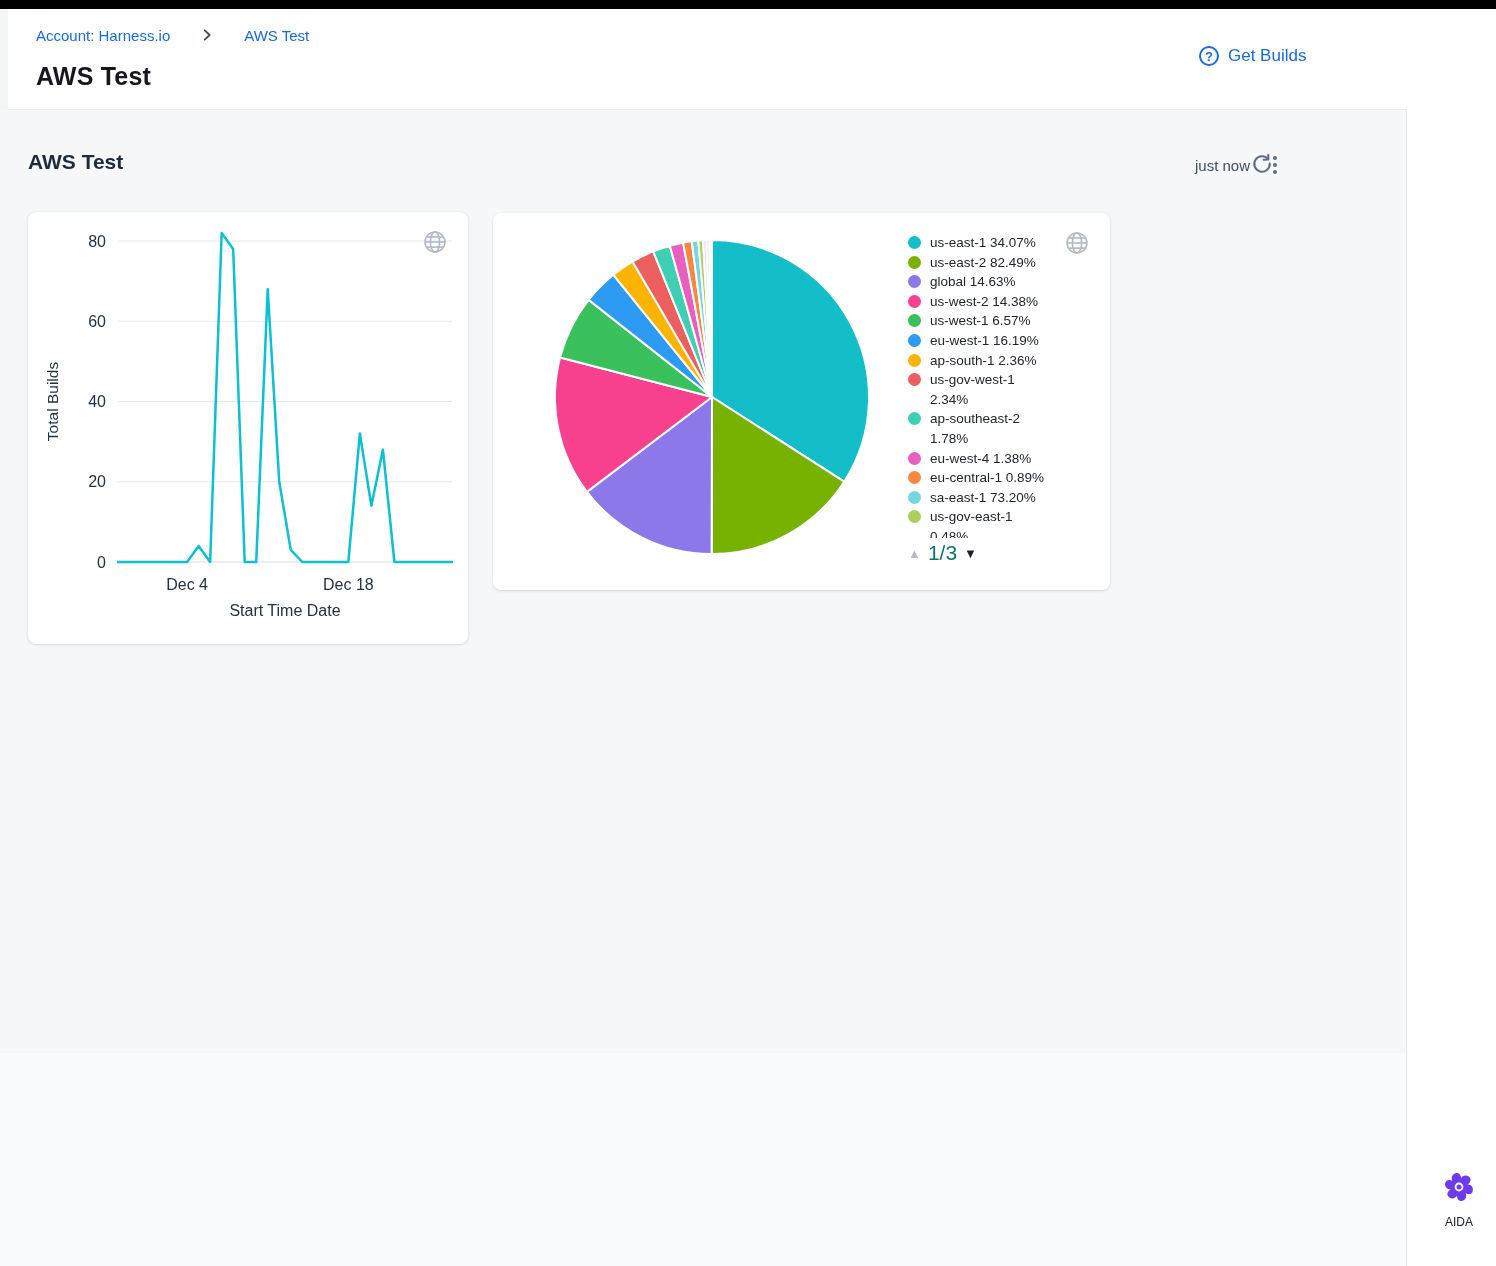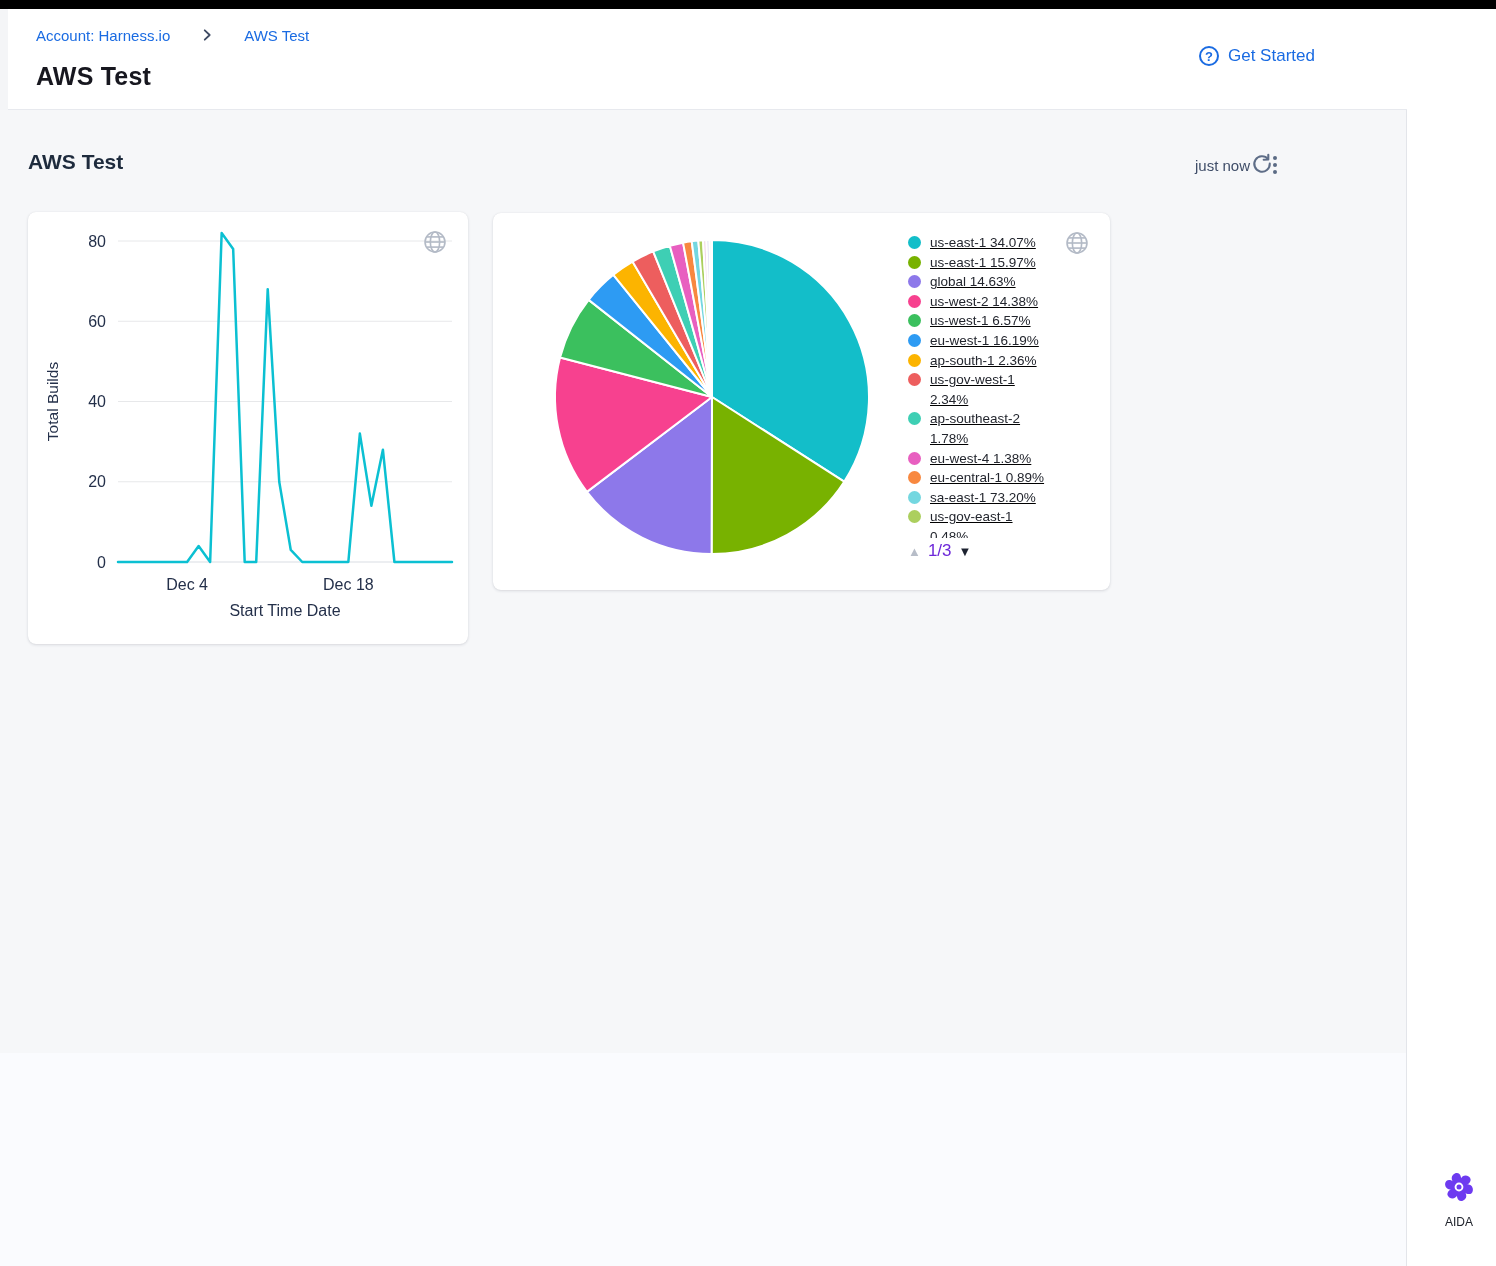--- a/index.html
+++ b/index.html
@@ -35,26 +35,26 @@
   .kebab span{width:4px;height:4px;border-radius:50%;background:#5b6b85;display:block;}
 
   
   .card{background:#fff;border-radius:8px;box-shadow:0 1px 3px rgba(35,45,65,.14),0 0 1px rgba(35,45,65,.10);}
   .line-card{left:28px;top:212px;width:440px;height:432px;}
   .pie-card{left:493px;top:213px;width:617px;height:377px;}
   .globe{position:absolute;top:17px;right:20px;}
 
   
   .pie-legend{position:absolute;left:415px;top:20px;width:188px;height:305px;overflow:hidden;}
-  .legend-item{display:flex;gap:9px;cursor:pointer;text-decoration:underline;}
+  .legend-item{display:flex;gap:9px;cursor:pointer;}
   .legend-dot{width:13px;height:13px;border-radius:50%;flex-shrink:0;margin-top:3px;}
   .legend-label{font-size:13.5px;line-height:19.6px;color:#23262e;white-space:nowrap;}
   .pie-pagination{position:absolute;left:415px;top:328px;display:flex;align-items:center;gap:7px;}
   .pg-up{font-size:13px;color:#b7bdc8;cursor:pointer;}
-  .pg-num{font-size:17px;color:#6d28d9;}
+  .pg-num{font-size:21px;color:#0f766e;}
   .pg-down{font-size:13px;color:#1c2230;cursor:pointer;}
 
   
   .aida{left:1429px;top:1168px;width:60px;display:flex;flex-direction:column;align-items:center;gap:5px;cursor:pointer;}
   .aida-label{font-size:12px;color:#20242c;}
 
   svg text{font-family:"Liberation Sans",sans-serif;}
 </style>
 </head>
 <body>
@@ -74,21 +74,21 @@
         <path d="M7.5 4.8 L13 10 L7.5 15.2" fill="none" stroke="#3e4a63" stroke-width="2" stroke-linecap="round" stroke-linejoin="round"></path>
       </svg>
   </span>
   <span class="crumb">AWS Test</span>
 </div>
 
 <div class="abs page-title">AWS Test</div>
 
 <div class="abs get-started">
   <span class="q-circle">?</span>
-  <span>Get Started</span>
+  <span>Get Builds</span>
 </div>
 
 <div class="abs section-title">AWS Test</div>
 <div class="abs section-meta">
   <span class="refreshed">just now</span>
   <button class="icon-btn">
     <span>
       <svg width="23" height="23" viewBox="0 0 22 22">
         <path d="M17.2 6.7 A7.4 7.4 0 1 0 18.9 11.1" fill="none" stroke="#5e6d87" stroke-width="2" stroke-linecap="round"></path>
         <path d="M17.5 2.7 L17.5 7.1 L13.1 7.4" fill="none" stroke="#5e6d87" stroke-width="2" stroke-linecap="round" stroke-linejoin="round"></path>
@@ -161,21 +161,21 @@
       <path d="M 219 184 L 213.48 27.10 A 157 157 0 0 1 216.53 27.02 Z" fill="#dcd7f5" stroke="#ffffff" stroke-width="2" stroke-linejoin="round"></path>
       <path d="M 219 184 L 216.53 27.02 A 157 157 0 0 1 219.00 27.00 Z" fill="#f7f4ef" stroke="#ffffff" stroke-width="2" stroke-linejoin="round"></path>
     </svg>
   <div id="pie-legend" class="pie-legend">
       <div class="legend-item">
         <span class="legend-dot" style="background: rgb(19, 190, 201);"></span>
         <span class="legend-label">us-east-1 34.07%</span>
       </div>
       <div class="legend-item">
         <span class="legend-dot" style="background: rgb(120, 178, 0);"></span>
-        <span class="legend-label">us-east-1 15.97%</span>
+        <span class="legend-label">us-east-2 82.49%</span>
       </div>
       <div class="legend-item">
         <span class="legend-dot" style="background: rgb(141, 120, 234);"></span>
         <span class="legend-label">global 14.63%</span>
       </div>
       <div class="legend-item">
         <span class="legend-dot" style="background: rgb(247, 65, 143);"></span>
         <span class="legend-label">us-west-2 14.38%</span>
       </div>
       <div class="legend-item">

